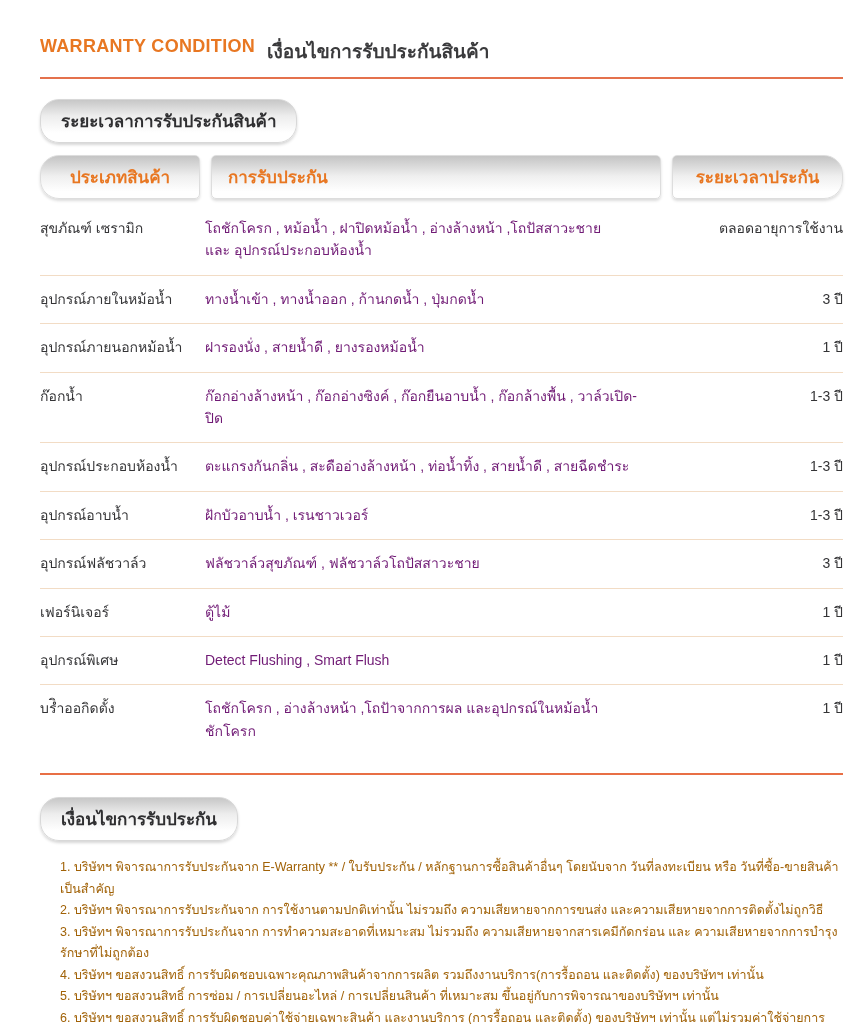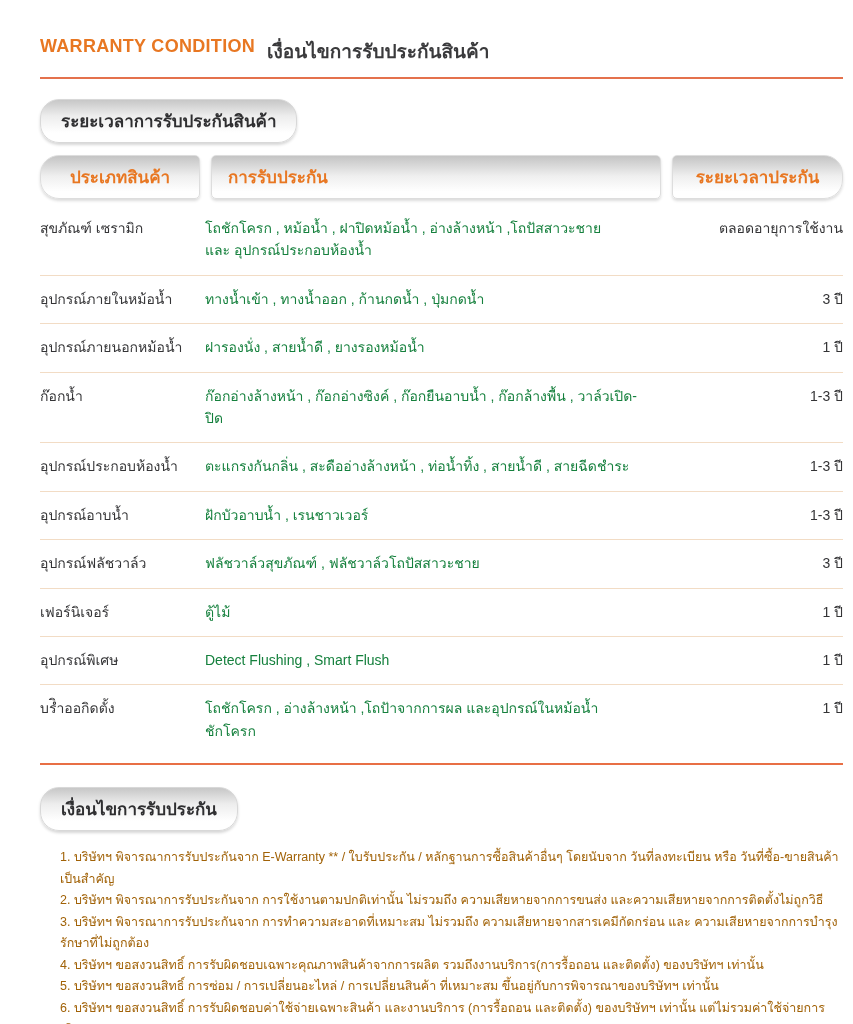--- a/index.html
+++ b/index.html
@@ -46,30 +46,30 @@
     background:linear-gradient(180deg,#c4c4c4 0%,#efefef 48%,#ffffff 85%);
     border:1px solid #dddddd;
     box-shadow:0 2px 3px rgba(0,0,0,.14);
     border-radius:5px;
     padding:7px 16px 8px;
     color:var(--accent-orange);font-weight:bold;font-size:17px;
   }
   .head-seg.first{border-radius:19px 5px 5px 19px;text-align:center;}
   .head-seg.last{border-radius:5px 19px 19px 5px;text-align:center;}
 
-  .warranty-table{margin-top:6px;border-bottom:2px solid #E86F45;padding-bottom:8px;}
+  .warranty-table{margin-top:6px;border-bottom:2px solid #E86F45;padding-bottom:18px;}
   .t-row{
     display:grid;grid-template-columns:165px 457px 1fr;
     border-bottom:1px solid var(--divider-tan);
     padding:12px 0 13px;
     align-items:start;
   }
   .t-row:last-child{border-bottom:none;}
   .t-cat{font-size:14px;color:#343436;}
-  .t-cov{font-size:14px;color:#15803d;white-space:pre-line;line-height:1.6;padding-right:14px;}
+  .t-cov{font-size:14px;color:#701a75;white-space:pre-line;line-height:1.6;padding-right:14px;}
   .t-per{font-size:14px;color:#343436;padding-left:12px;text-align:right;}
 
   
   .conditions{margin-top:22px;}
   .cond-list{margin:16px 0 0 20px;}
   .cond-item{
     font-size:12.5px;line-height:1.72;color:#a16207;
     list-style:none;
   }
 </style>

